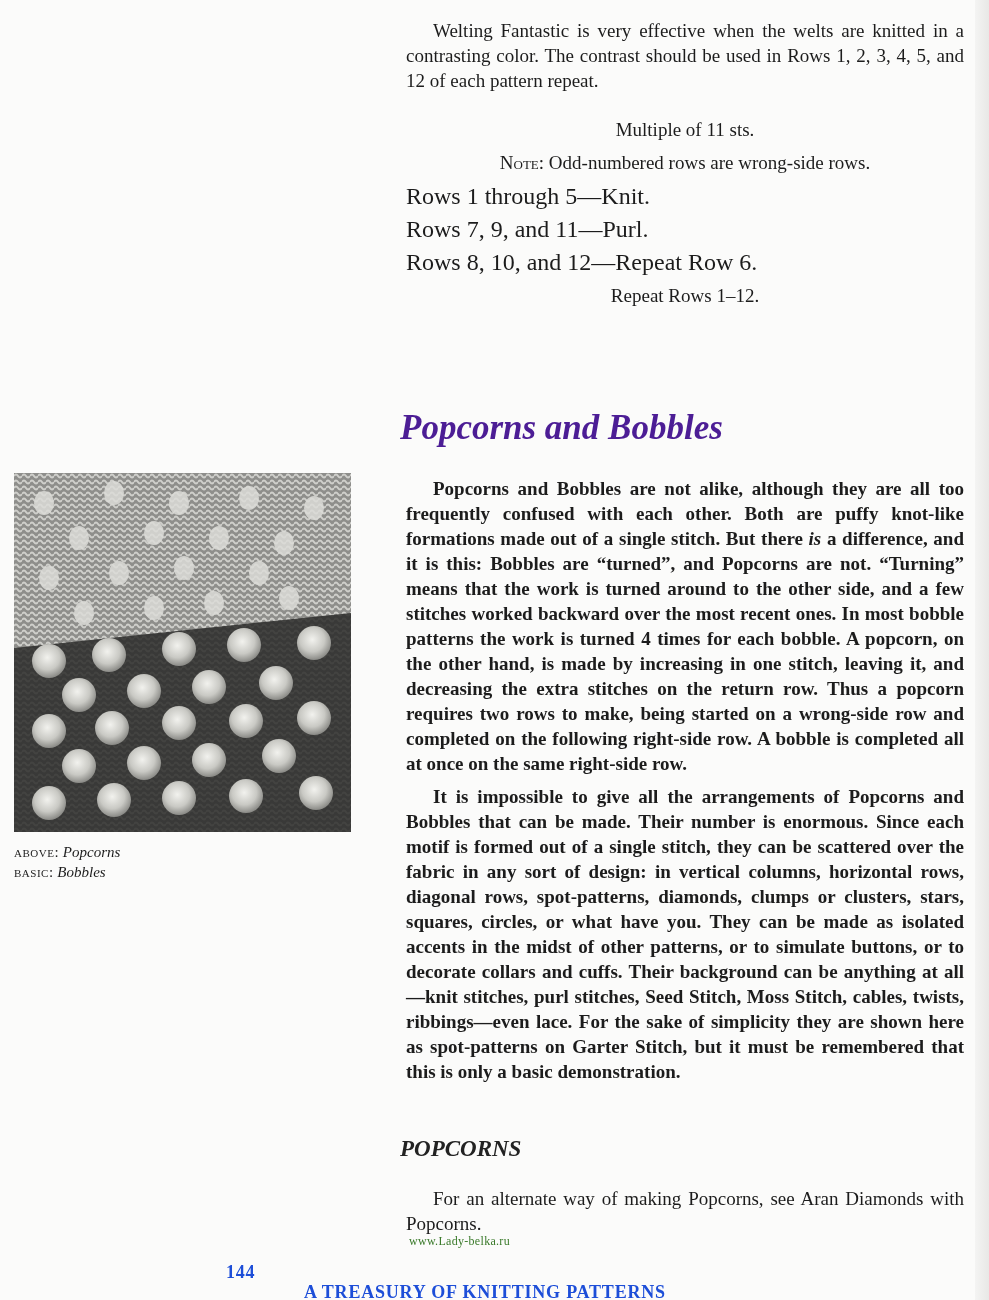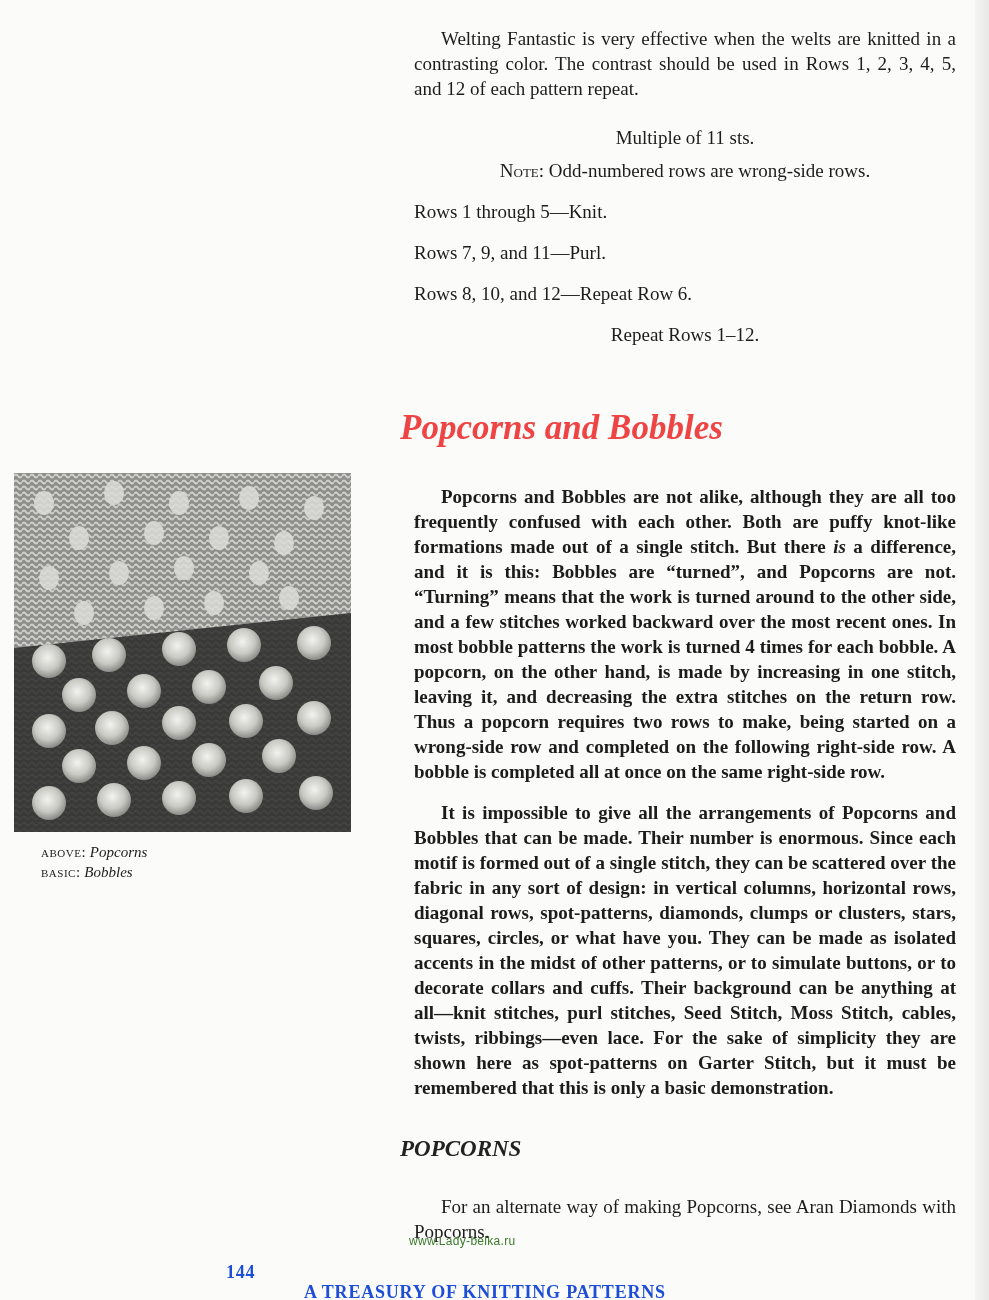--- a/index.html
+++ b/index.html
@@ -6,45 +6,45 @@
   body {
     width: 989px; height: 1300px; position: relative; overflow: hidden;
     background: #fbfbfa; color: #1c1c1c;
     font-family: "Liberation Serif", "DejaVu Serif", serif;
   }
   .right-edge {
     position: absolute; right: 0; top: 0; width: 14px; height: 1300px;
     background: linear-gradient(to right, #f4f4f3, #e8e8e6);
   }
   .col { position: absolute; left: 398px; width: 574px; }
-  .para { font-size: 19px; line-height: 25px; text-align: justify; margin: 16px; }
+  .para { font-size: 19px; line-height: 25px; text-align: justify; margin: 8px; }
   .indent { text-indent: 27px; }
   .center { text-align: center; font-size: 19px; line-height: 25px; margin: 0; }
   .sc-note { font-variant: small-caps; }
-  .row-line { font-size: 19px; line-height: 25px; margin: 16px; padding-left: 27px; text-indent: -27px; text-align: justify; }
+  .row-line { font-size: 24px; line-height: 25px; margin: 8px; padding-left: 27px; text-indent: -27px; text-align: justify; }
   .heading {
     position: absolute; left: 400px; top: 408px;
-    font-size: 35px; font-weight: bold; font-style: italic; margin: 0; color: #ef4444;
+    font-size: 35px; font-weight: bold; font-style: italic; margin: 0; color: #4c1d95;
   }
   .subheading {
     position: absolute; left: 400px; top: 1136px;
     font-size: 23px; font-weight: bold; font-style: italic; margin: 0; color: #222;
   }
   .photo {
     position: absolute; left: 14px; top: 473px; width: 337px; height: 359px;
     background: #6d6d6b; overflow: hidden;
   }
   .photo svg { display: block; }
   .caption {
     position: absolute; left: 14px; top: 842px; font-size: 15px; line-height: 20px;
   }
-  .caption .lbl { font-variant: small-caps; letter-spacing: 0.5px; margin-left: 27px; }
+  .caption .lbl { font-variant: small-caps; letter-spacing: 0.5px; }
   .caption .val { font-style: italic; }
   .watermark {
-    position: absolute; left: 409px; top: 1234px; font-family: Liberation Sans, sans-serif;
+    position: absolute; left: 409px; top: 1234px; font-family: Liberation Serif, serif;
     font-size: 12px; color: #3a7a2a; letter-spacing: 0.3px; text-align: right;
   }
   .footer { position: absolute; top: 1262px; font-size: 18px; font-weight: bold; color: #1d4ed8; letter-spacing: 0.8px; }
 </style>
 </head>
 <body>
 
 <div class="right-edge"></div>
 
 <div class="col" style="top:10px;">

